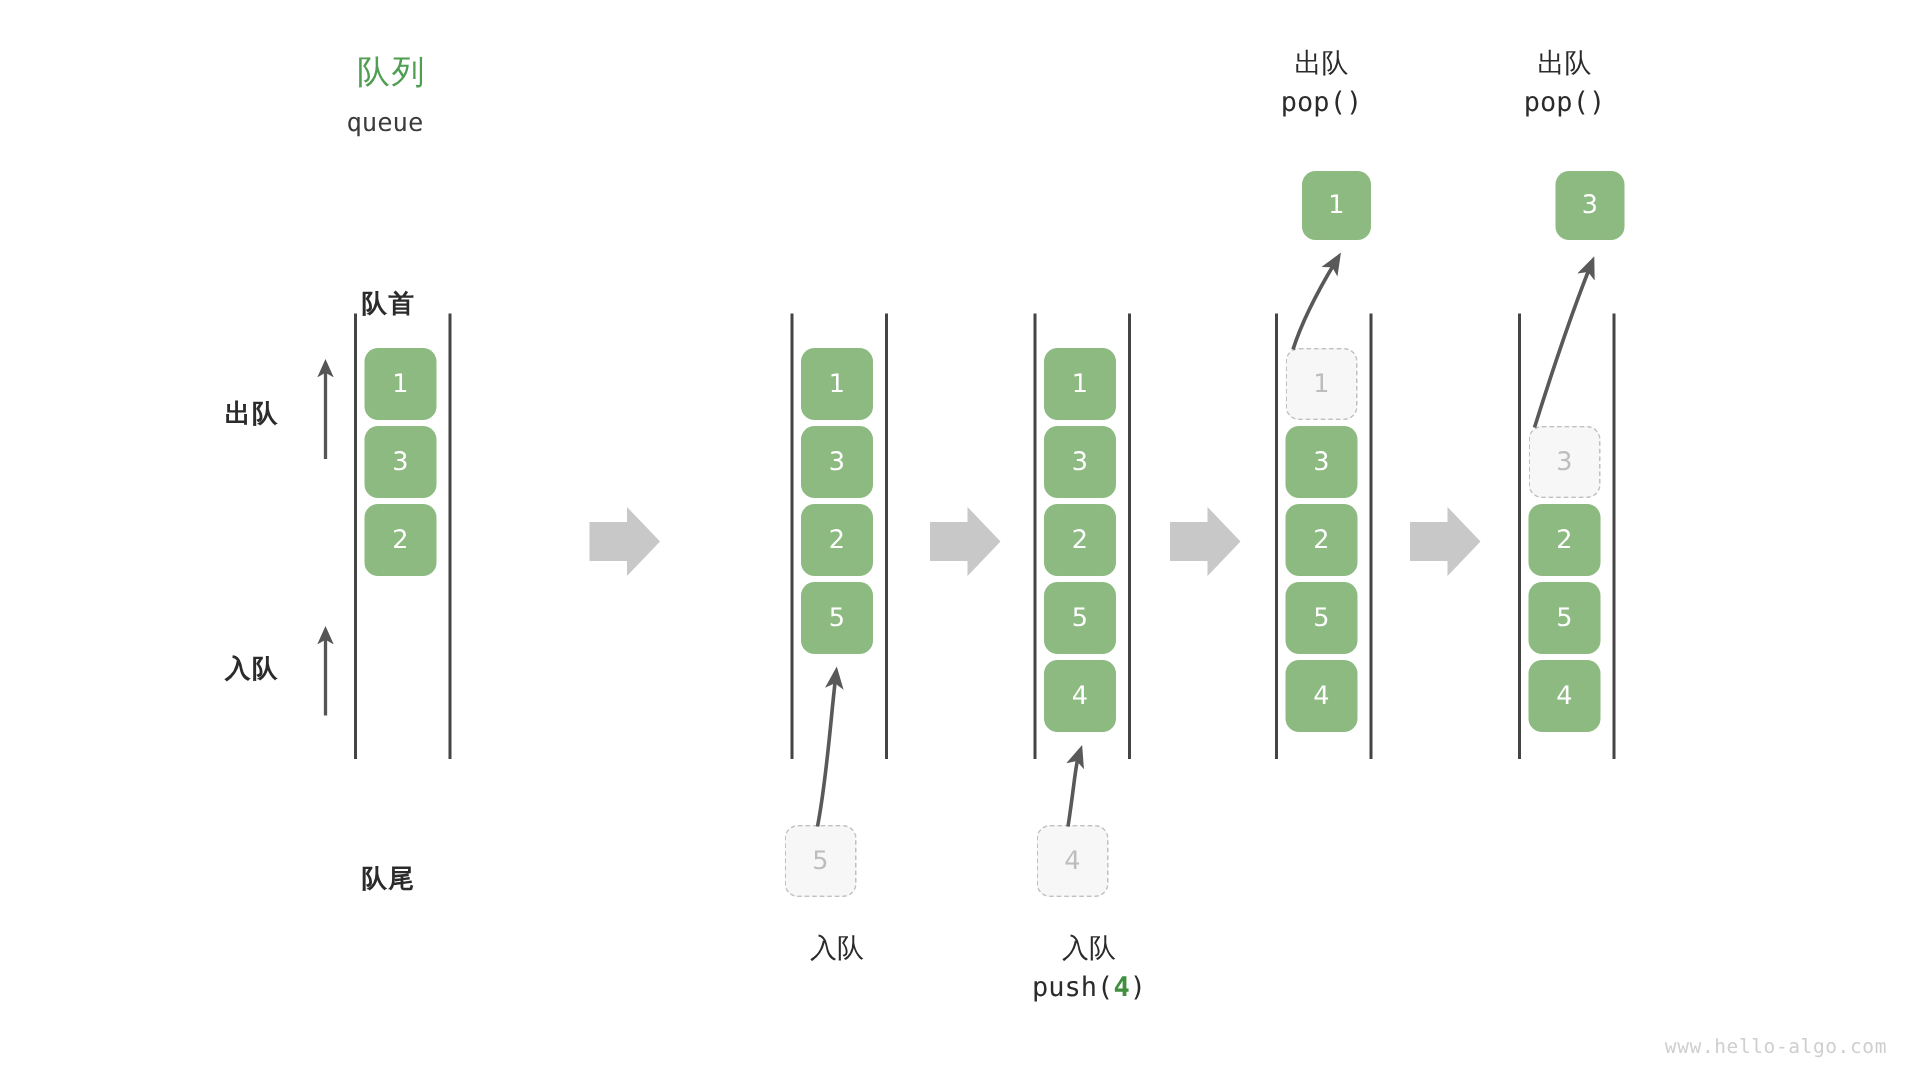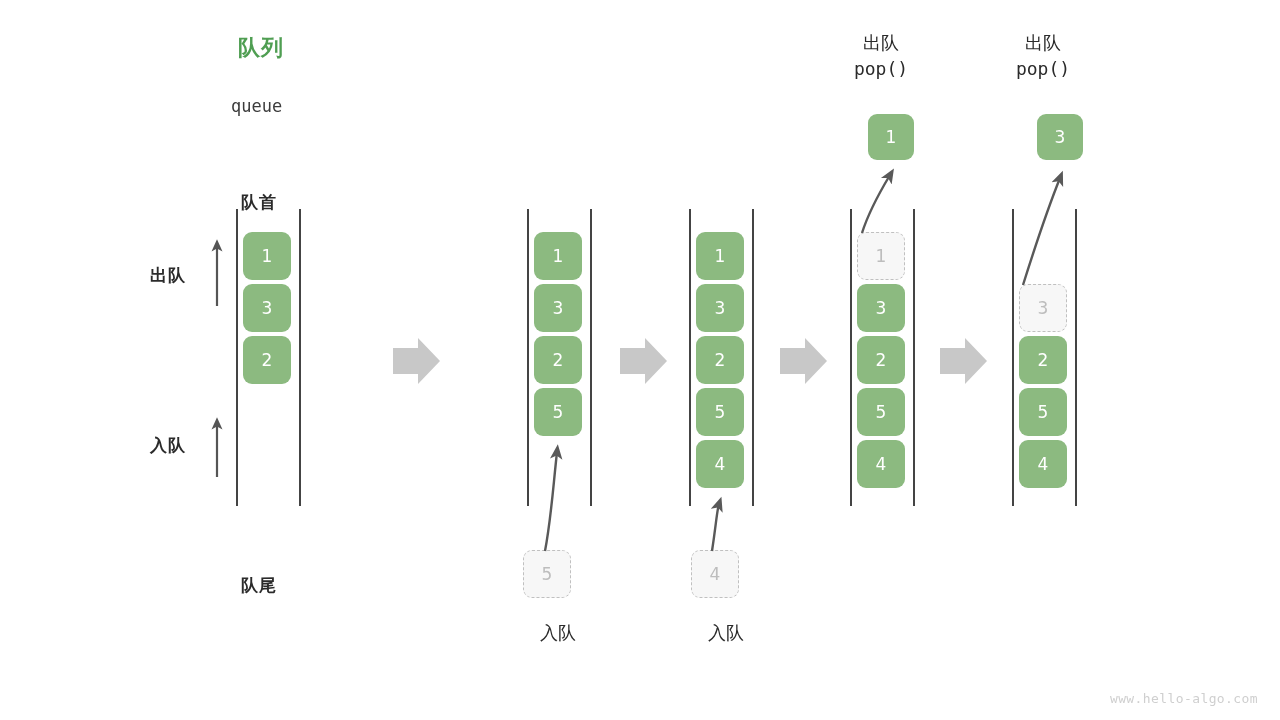--- a/index.html
+++ b/index.html
@@ -8,32 +8,31 @@
     background:#ffffff;
     font-family:"DejaVu Sans","Liberation Sans",sans-serif;
     overflow:hidden;
     position:relative;
   }
   .stage{position:absolute;left:0;top:0;width:1280px;height:720px;}
 
   
   .title-cn{
     position:absolute;
-    font-size:22px;font-weight:bold;
+    font-size:22px;font-weight:normal;
     color:#4f9e52;
     letter-spacing:1px;
     white-space:nowrap;
   }
   .title-en{
     position:absolute;
     font-size:17px;
     color:#3c3c3c;
     font-family:"DejaVu Sans Mono","Liberation Mono",monospace;
     white-space:nowrap;
-    margin-top:24px;
   }
 
   
   .endlabel{
     position:absolute;
     font-size:17px;font-weight:bold;
     color:#2b2b2b;
     white-space:nowrap;
     letter-spacing:1px;
     margin-top:32px;
@@ -148,20 +147,21 @@
     <div class="rail" style="left:689px;top:209px;height:297px;"></div>
     <div class="rail" style="left:752px;top:209px;height:297px;"></div>
     <div class="cell" style="left:696px;top:232px;">1</div>
     <div class="cell" style="left:696px;top:284px;">3</div>
     <div class="cell" style="left:696px;top:336px;">2</div>
     <div class="cell" style="left:696px;top:388px;">5</div>
     <div class="cell" style="left:696px;top:440px;">4</div>
     <div class="cell ghost" style="left:691px;top:550px;">4</div>
     <div class="caption" style="left:636px;top:620px;width:180px;">
       <span class="cn">入队</span>
+      <span class="code"><span>push(</span><span class="arg">4</span><span>)</span></span>
     </div>
   </div>
 
   <div>
     <div class="caption" style="left:811px;top:30px;width:140px;">
       <span class="cn">出队</span>
       <span class="code">pop()</span>
     </div>
     <div class="cell popped" style="left:868px;top:114px;">1</div>
     <div class="rail" style="left:850px;top:209px;height:297px;"></div>

